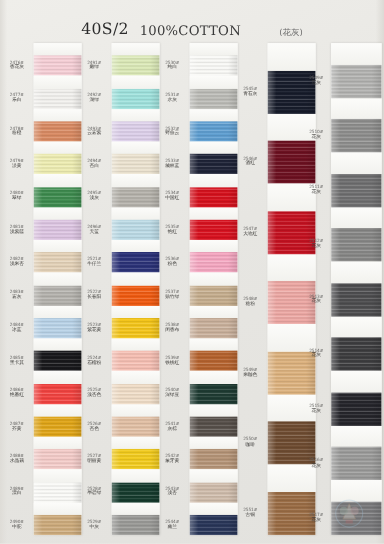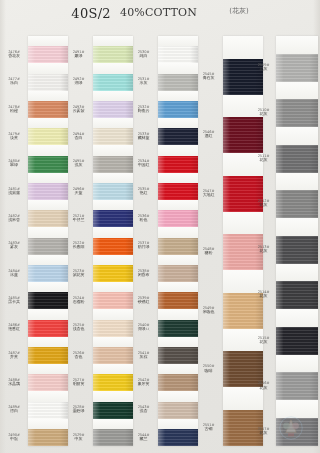--- a/index.html
+++ b/index.html
@@ -11,21 +11,21 @@
     overflow:hidden;
     position:relative;
   }
   #card{
     position:absolute;left:0;top:0;width:320px;height:453px;
     background:linear-gradient(160deg,#efeeea 0%,#e7e6e2 45%,#e3e2de 100%);
   }
   
   .header{
     position:absolute;left:0;top:6px;width:320px;height:26px;
-    display:flex;align-items:flex-start;justify-content:center;
+    display:flex;align-items:flex-end;justify-content:center;
     gap:9px;
     white-space:nowrap;
   }
   .h-code{font-family:"DejaVu Serif","Liberation Serif",serif;font-size:13px;color:#2b2b2b;letter-spacing:.3px;}
   .h-title{font-family:"DejaVu Serif","Liberation Serif",serif;font-size:14px;color:#262626;letter-spacing:2px;font-weight:600;}
   .h-comp{font-family:"DejaVu Serif","Liberation Serif",serif;font-size:11px;color:#3a3a3a;letter-spacing:.2px;}
   .h-note{font-size:7px;color:#6a6a6a;margin-left:23px;}
 
   
   .col{
@@ -79,21 +79,21 @@
 </head>
 <body>
 
 <div id="card">
 
   <div class="edge-l"></div>
   <div class="edge-r"></div>
 
   <div class="header">
     <span class="h-code">40S/2</span>
-    <span class="h-comp">40%COTTON</span>
+    <span class="h-comp">100%COTTON</span>
     <span class="h-note">(花灰)</span>
   </div>
 
   <div id="grid">
       <div class="lbl" style="left: 2px; width: 24px; top: 49.8333px;">
         <span class="code">2476#</span>
         <span class="nm">香花灰</span>
       </div>
       <div class="lbl" style="left: 2px; width: 24px; top: 77.1667px;">
         <span class="code">2477#</span>

